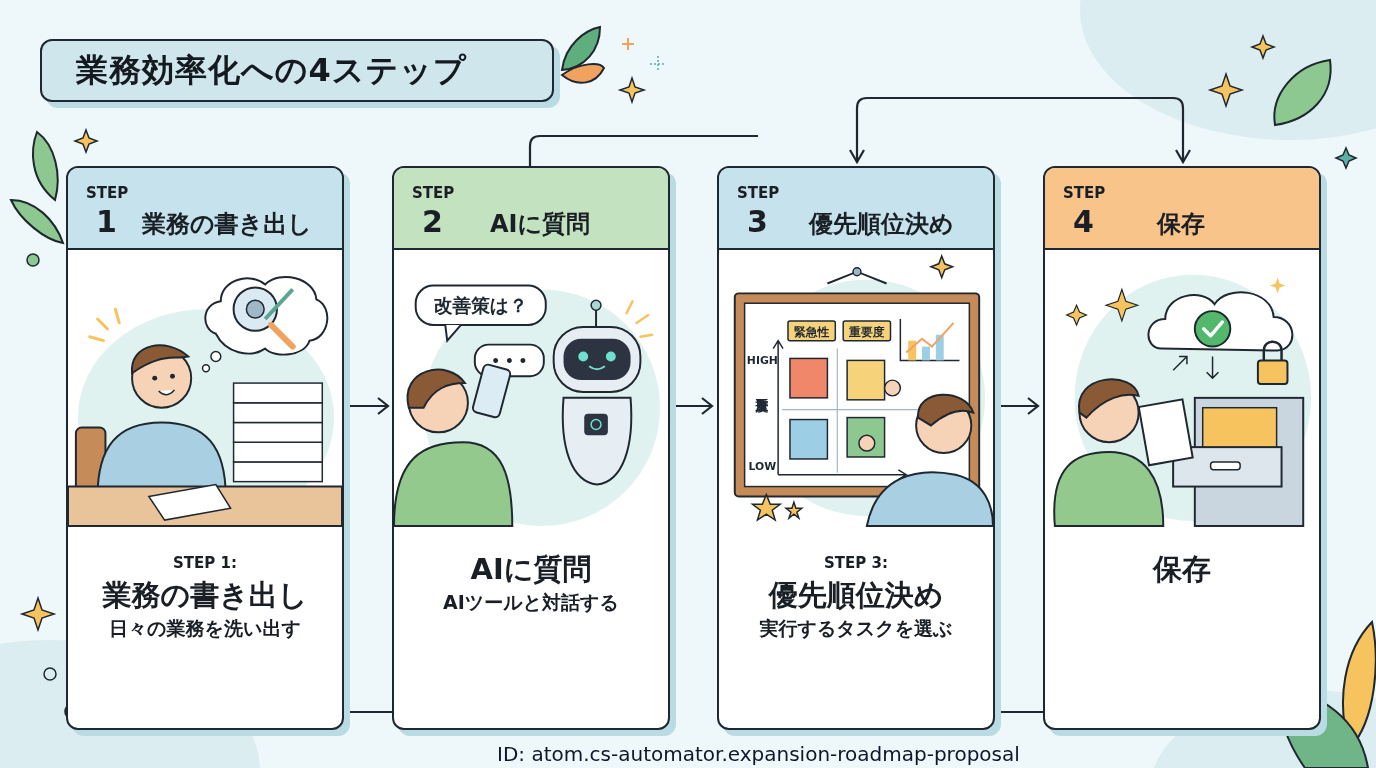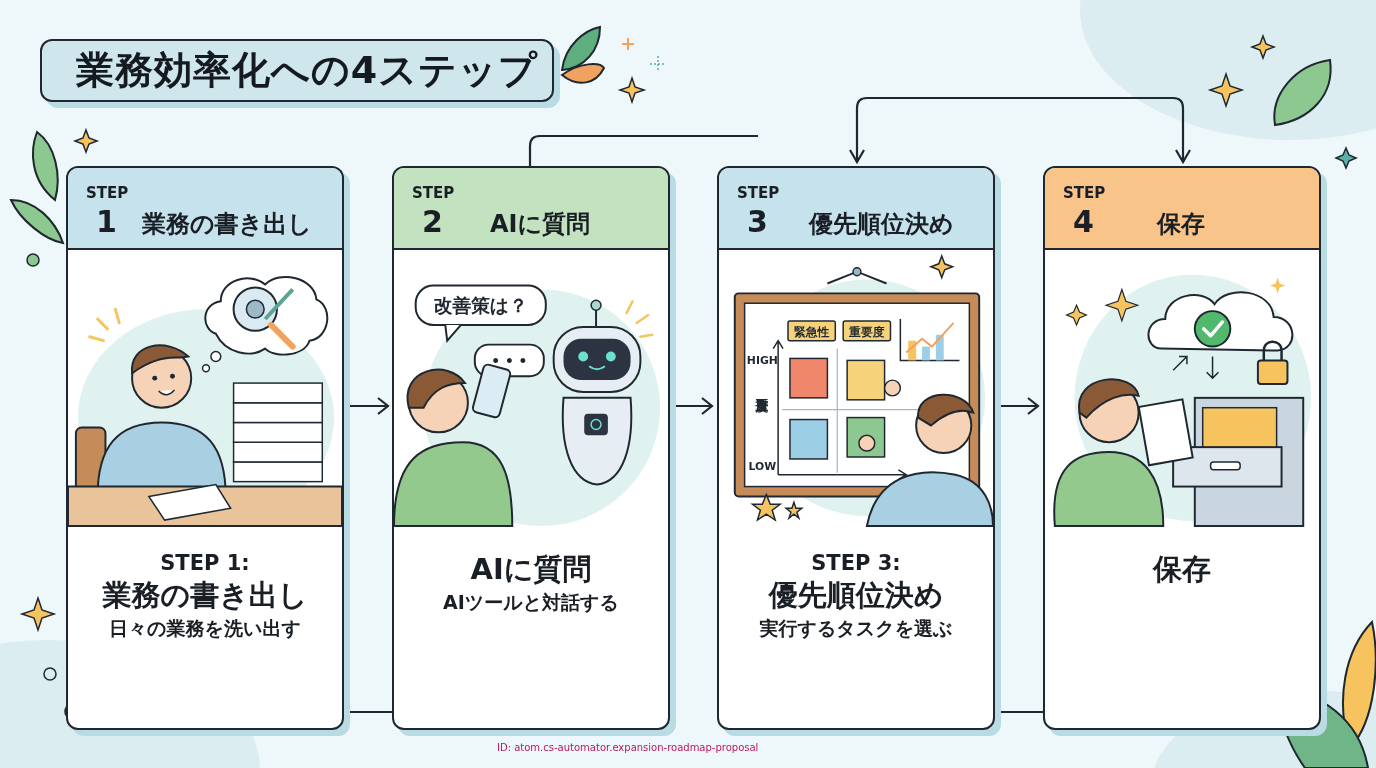--- a/index.html
+++ b/index.html
@@ -9,37 +9,37 @@
     font-family:"DejaVu Sans", "Liberation Sans", sans-serif;
     color:#1a1f26;
   }
   .bg-blob { position:absolute; border-radius:50%; background:#dcedf2; }
   .title-box {
     position:absolute; left:40px; top:39px; width:514px; height:63px;
     background:#cfe6ec; border:2.5px solid #1f2730; border-radius:12px;
     box-shadow:6px 6px 0 #b8dbe4;
     display:flex; align-items:center; padding-left:34px; box-sizing:border-box;
   }
-  .title-text { font-size:38px; font-weight:bold; letter-spacing:1px; color:#141a20;text-align:right; }
+  .title-text { font-size:32px; font-weight:bold; letter-spacing:1px; color:#141a20;text-align:right; }
   .card {
     position:absolute; top:166px; width:278px; height:564px;
     background:#ffffff; border:2.5px solid #1f2730; border-radius:12px;
     box-shadow:6px 6px 0 #b8dbe4; box-sizing:border-box; overflow:hidden;
   }
   .card-head { height:80px; border-bottom:2.5px solid #1f2730; position:relative; }
   .card-head .step-small { position:absolute; left:18px; top:16px; font-size:15px; font-weight:bold; }
   .card-head .step-num { position:absolute; left:28px; top:36px; font-size:30px; font-weight:bold; }
   .card-head .step-title { position:absolute; top:40px; font-size:24px; font-weight:bold; white-space:nowrap; }
   .card-illu { position:absolute; left:0; top:80px; width:100%; height:280px; }
   .card-foot { position:absolute; left:0; top:382px; width:100%; text-align:center; }
-  .card-foot .f-step { font-size:21px; font-weight:bold; line-height:26px; }
+  .card-foot .f-step { font-size:15px; font-weight:bold; line-height:26px; }
   .card-foot .f-title { font-size:29px; font-weight:bold; line-height:38px; }
   .card-foot .f-desc { font-size:19px; font-weight:bold; line-height:28px; }
   .connector { position:absolute; left:0; top:0; pointer-events:none; }
-  .footer-id { position:absolute; left:497px; top:742px; font-size:10px; color:#be185d; }
+  .footer-id { position:absolute; left:497px; top:742px; font-size:20px; color:#0f172a; }
   svg text { font-family:"DejaVu Sans", "Liberation Sans", sans-serif; }
 </style>
 </head>
 <body>
 
 <div class="bg-blob" style="left:1080px;top:-120px;width:420px;height:260px;"></div>
 <div class="bg-blob" style="left:-160px;top:640px;width:420px;height:260px;"></div>
 <div class="bg-blob" style="left:1150px;top:690px;width:320px;height:200px;"></div>
 
 <div class="title-box">

